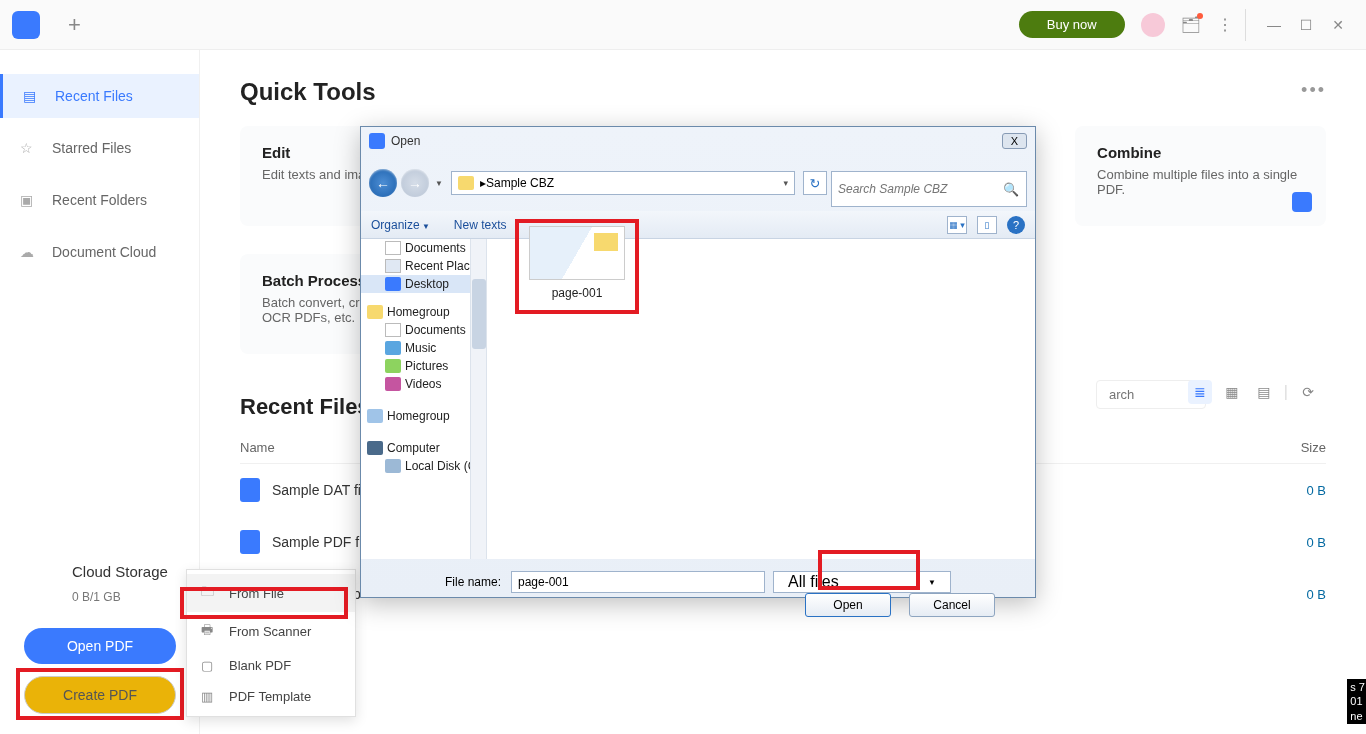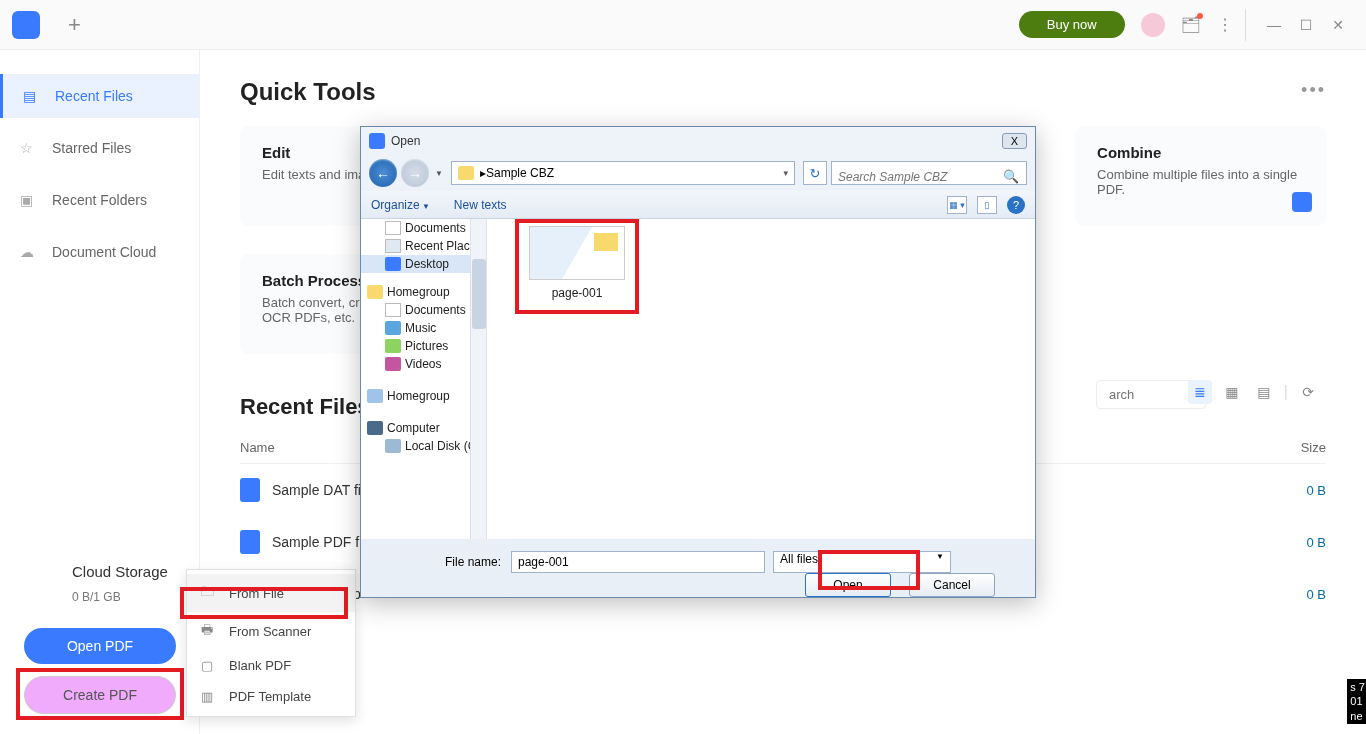--- a/index.html
+++ b/index.html
@@ -20,21 +20,21 @@
 
 .sidebar { position: absolute; left: 0; top: 50px; width: 200px; height: calc(100% - 50px); background: #fff; border-right: 1px solid #f0f0f0; padding-top: 16px; }
 .side-item { display: flex; align-items: center; padding: 14px 20px; font-size: 14px; color: #666; cursor: pointer; margin: 8px 0; }
 .side-item.active { background: #eaf2ff; color: #3a7afe; border-left: 3px solid #3a7afe; }
 .side-item .si-icon { width: 20px; margin-right: 12px; color: #aaa; font-size: 14px; }
 .side-item.active .si-icon { color: #3a7afe; }
 .cloud-block { position: absolute; bottom: 130px; left: 0; width: 100%; padding: 0 24px; margin-left: 48px; }
 .cloud-title { font-size: 15px; color: #333; margin-bottom: 10px; }
 .cloud-sub { font-size: 12px; color: #777; }
 .open-pdf-btn { position: absolute; bottom: 70px; left: 24px; width: 152px; background: #3a7afe; color: #fff; border: none; border-radius: 20px; padding: 10px 0; font-size: 14px; cursor: pointer; }
-.create-pdf-btn { position: absolute; bottom: 20px; left: 24px; width: 152px; background: #f0abfc; color: #555; border: 1px solid #ccc; border-radius: 20px; padding: 10px 0; font-size: 14px; cursor: pointer; }
+.create-pdf-btn { position: absolute; bottom: 20px; left: 24px; width: 152px; background: #eab308; color: #555; border: 1px solid #ccc; border-radius: 20px; padding: 10px 0; font-size: 14px; cursor: pointer; }
 .red-box { border: 4px solid #e31b23; }
 .create-pdf-box { position: absolute; bottom: 14px; left: 16px; width: 168px; height: 52px; pointer-events: none; }
 
 
 .main { position: absolute; left: 200px; top: 50px; right: 0; bottom: 0; padding: 28px 40px; background: #fff; }
 .quick-tools-title { font-size: 24px; font-weight: 600; color: #222; margin-bottom: 20px; }
 .dots-more { position: absolute; right: 40px; top: 30px; color: #999; font-size: 18px; letter-spacing: 2px; }
 .cards { display: flex; gap: 20px; }
 .card { background: #fafbfc; border-radius: 8px; padding: 18px 22px; width: 400px; height: 100px; position: relative; }
 .card.combine { width: 260px; margin-left: 430px; }
@@ -69,21 +69,21 @@
 .dlg-title { font-size: 12px; color: #333; }
 .dlg-close { margin-left: auto; border: 1px solid #879bb5; background: #dde5ef; padding: 1px 8px; font-size: 11px; border-radius: 3px; cursor: pointer; }
 .dlg-nav { display: flex; align-items: center; padding: 4px 8px; gap: 4px; }
 .nav-back, .nav-fwd { width: 28px; height: 28px; border-radius: 50%; background: radial-gradient(#4d8ed4,#1b5fab); display: flex; align-items: center; justify-content: center; color: #fff; font-size: 14px; box-shadow: inset 0 1px 2px rgba(255,255,255,0.5); }
 .nav-fwd { background: radial-gradient(#d5dde8,#b8c4d5); }
 .nav-drop { font-size: 8px; color: #555; margin-left: 2px; }
 .path-bar { flex: 1; background: #fff; border: 1px solid #9fb3cc; height: 24px; display: flex; align-items: center; padding: 0 6px; font-size: 12px; margin: 0 4px; }
 .path-bar .folder-icon { width: 16px; height: 14px; background: #f7d96e; margin-right: 6px; border-radius: 2px; }
 .path-drop { margin-left: auto; color: #555; font-size: 9px; }
 .refresh-btn { width: 24px; height: 24px; border: 1px solid #9fb3cc; background: #fff; display: flex; align-items: center; justify-content: center; color: #2a72c4; font-size: 13px; }
-.search-bar { width: 196px; background: #fff; border: 1px solid #9fb3cc; height: 24px; display: flex; align-items: flex-end; padding: 0 6px; font-size: 12px; }
+.search-bar { width: 196px; background: #fff; border: 1px solid #9fb3cc; height: 36px; display: flex; align-items: center; padding: 0 6px; font-size: 12px; margin-top: 12px; }
 .search-bar input { border: none; flex: 1; font-size: 12px; font-style: italic; color: #999; outline: none; }
 .search-bar .mag { color: #5a85c0; font-size: 13px; }
 .dlg-toolbar { display: flex; align-items: center; padding: 4px 10px; height: 28px; background: linear-gradient(#f2f6fb,#e4ebf4); border-bottom: 1px solid #c8d4e3; }
 .tb-link { color: #1b4f9b; font-size: 12px; cursor: pointer; }
 .tb-link.org::after { content: " ▼"; font-size: 8px; }
 .tb-right-icons { margin-left: auto; display: flex; gap: 10px; align-items: center; }
 .tb-icon { width: 20px; height: 18px; border: 1px solid #9fb3cc; background: #fff; font-size: 9px; display: flex; align-items: center; justify-content: center; color: #2a72c4; }
 .help-icon { width: 18px; height: 18px; border-radius: 50%; background: #2a72c4; color: #fff; font-size: 11px; display: flex; align-items: center; justify-content: center; }
 
 .dlg-body { display: flex; height: 320px; background: #fff; }
@@ -108,21 +108,21 @@
 .dlg-files { flex: 1; padding: 12px; position: relative; }
 .file-tile { width: 106px; text-align: center; cursor: pointer; }
 .file-thumb { width: 96px; height: 54px; background: linear-gradient(120deg,#e6f0fa 50%,#fff 50%); border: 1px solid #ccc; margin: 0 auto 6px auto; position: relative; }
 .file-thumb::after { content: ""; position: absolute; right: 6px; top: 6px; width: 24px; height: 18px; background: #f7d96e; }
 .file-label { font-size: 12px; color: #222; }
 
 .dlg-footer { padding: 12px 20px 16px 20px; }
 .fn-row { display: flex; align-items: center; }
 .fn-label { width: 70px; text-align: right; margin-right: 10px; font-size: 12px; margin-left: 50px; }
 .fn-input { width: 254px; border: 1px solid #9fb3cc; height: 22px; padding: 0 6px; font-size: 12px; margin-right: 8px; }
-.fn-combo { width: 178px; border: 1px solid #9fb3cc; height: 22px; font-size: 12px; padding: 0 6px; display: flex; align-items: flex-start; background: #fff; }
+.fn-combo { width: 178px; border: 1px solid #9fb3cc; height: 22px; font-size: 16px; padding: 0 14px; display: flex; align-items: center; background: #fff; }
 .fn-combo::after { content: "▼"; font-size: 8px; margin-left: auto; }
 .btn-row { display: flex; justify-content: flex-end; gap: 18px; padding-right: 20px; }
 .dlg-btn { width: 86px; height: 24px; background: linear-gradient(#fff,#e6ecf4); border: 1px solid #8ea5c0; font-size: 12px; border-radius: 3px; cursor: pointer; }
 .dlg-btn.primary { border: 1px solid #2a72c4; }
 .open-box { position: absolute; left: 818px; top: 550px; width: 102px; height: 40px; pointer-events: none; }
 
 
 .corner-text { position: absolute; right: -2px; bottom: 10px; font-size: 11px; color: #fff; background: #000; padding: 1px 3px; line-height: 1.3; }
 </style>
 </head>

